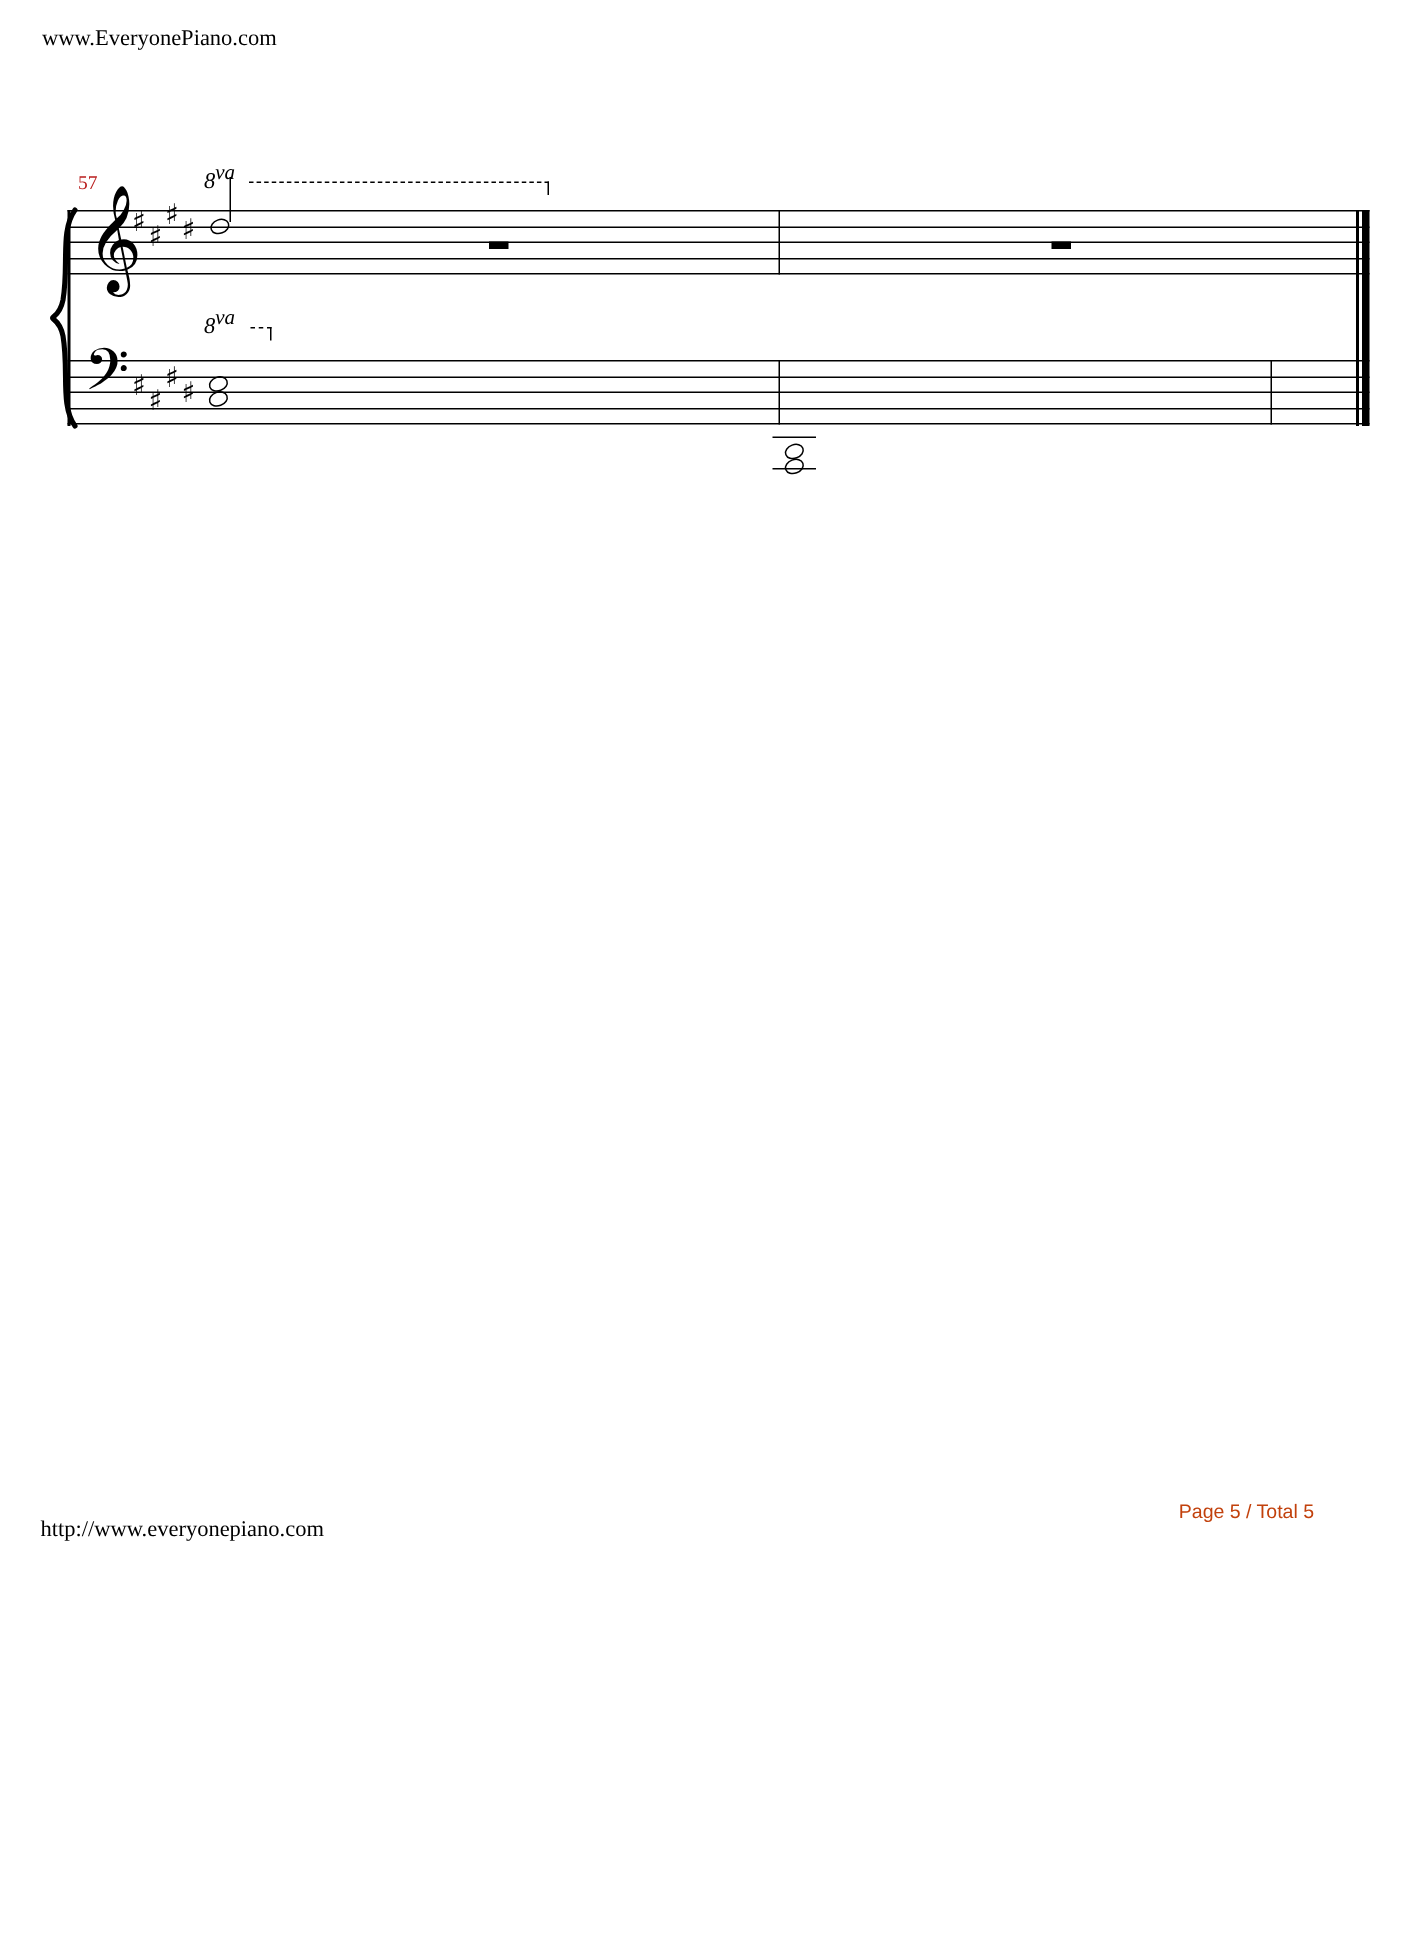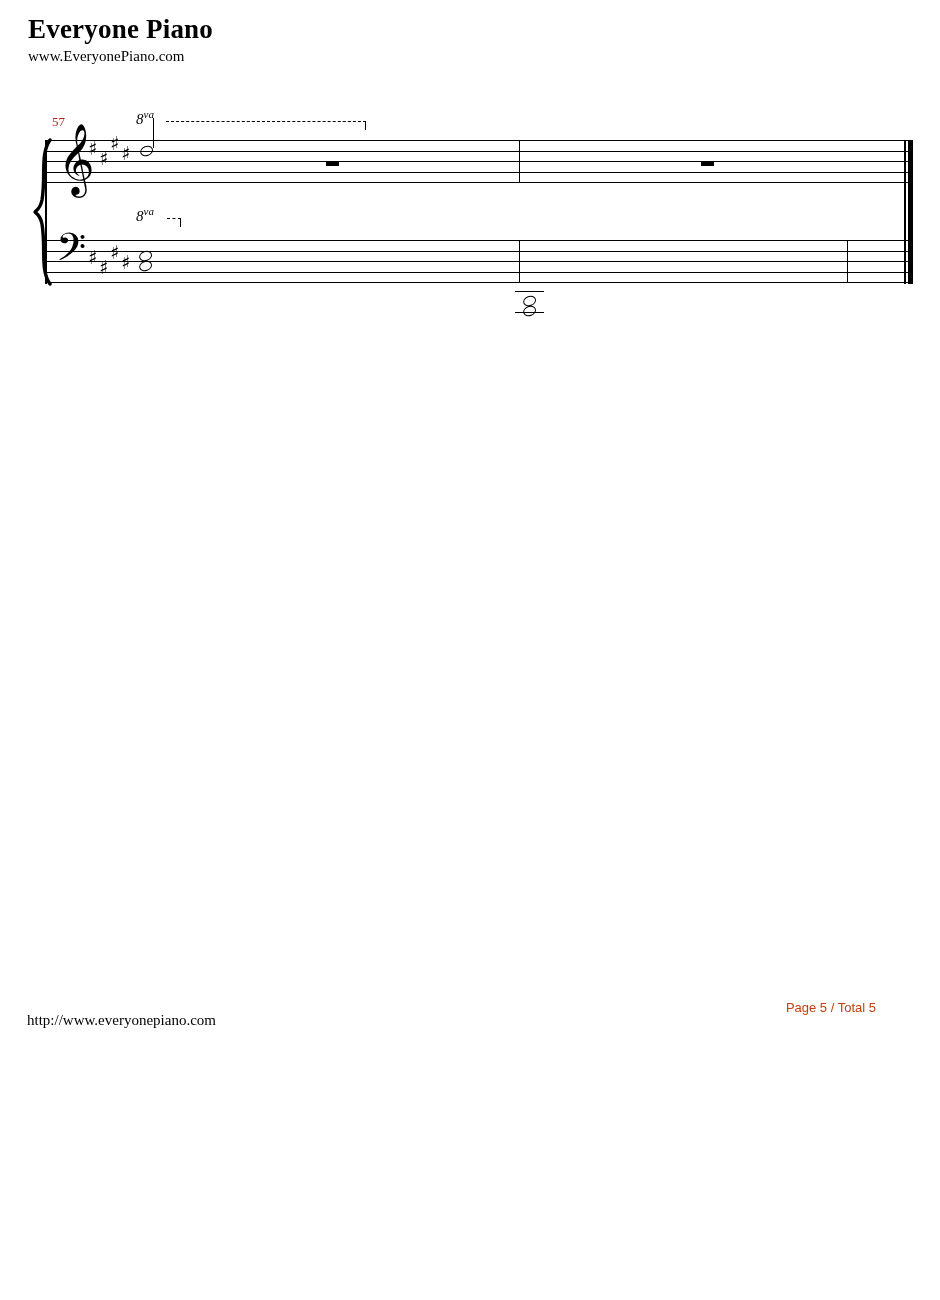--- a/index.html
+++ b/index.html
@@ -79,21 +79,21 @@
 
   .ottava-label {
     position: absolute;
     font-family: "Liberation Serif", serif;
     font-style: italic;
     font-size: 15px;
     color: #000;
     white-space: nowrap;
   }
   .ottava-label sup {
-    font-size: 11px;
+    font-size: 14px;
     font-style: italic;
     vertical-align: super;
   }
   .ottava-dash {
     position: absolute;
     height: 0;
     border-top: 1px dashed #000;
   }
   .ottava-hook {
     position: absolute;
@@ -157,21 +157,20 @@
     top: 1000px;
     font-family: "Liberation Sans", sans-serif;
     font-size: 13px;
     color: #c2410c;
   }
 </style>
 </head>
 <body>
 
 <div id="header">
-  <div id="brand-title">Everyone Piano</div>
   <div id="brand-url">www.EveryonePiano.com</div>
 </div>
 
 <div id="score">
 
   <div class="measure-number" style="left:52px; top:114px;">57</div>
 
   <div class="system-brace" style="left:33px; top:138px;">
     <svg width="22" height="148" viewBox="0 0 22 148" xmlns="http://www.w3.org/2000/svg">
       <path d="M17 2 C7 16, 13 38, 9 62 C7 72, 2 73, 2 74 C2 75, 7 76, 9 86 C13 110, 7 132, 17 146" fill="none" stroke="#000" stroke-width="3.4" stroke-linecap="round"></path>

